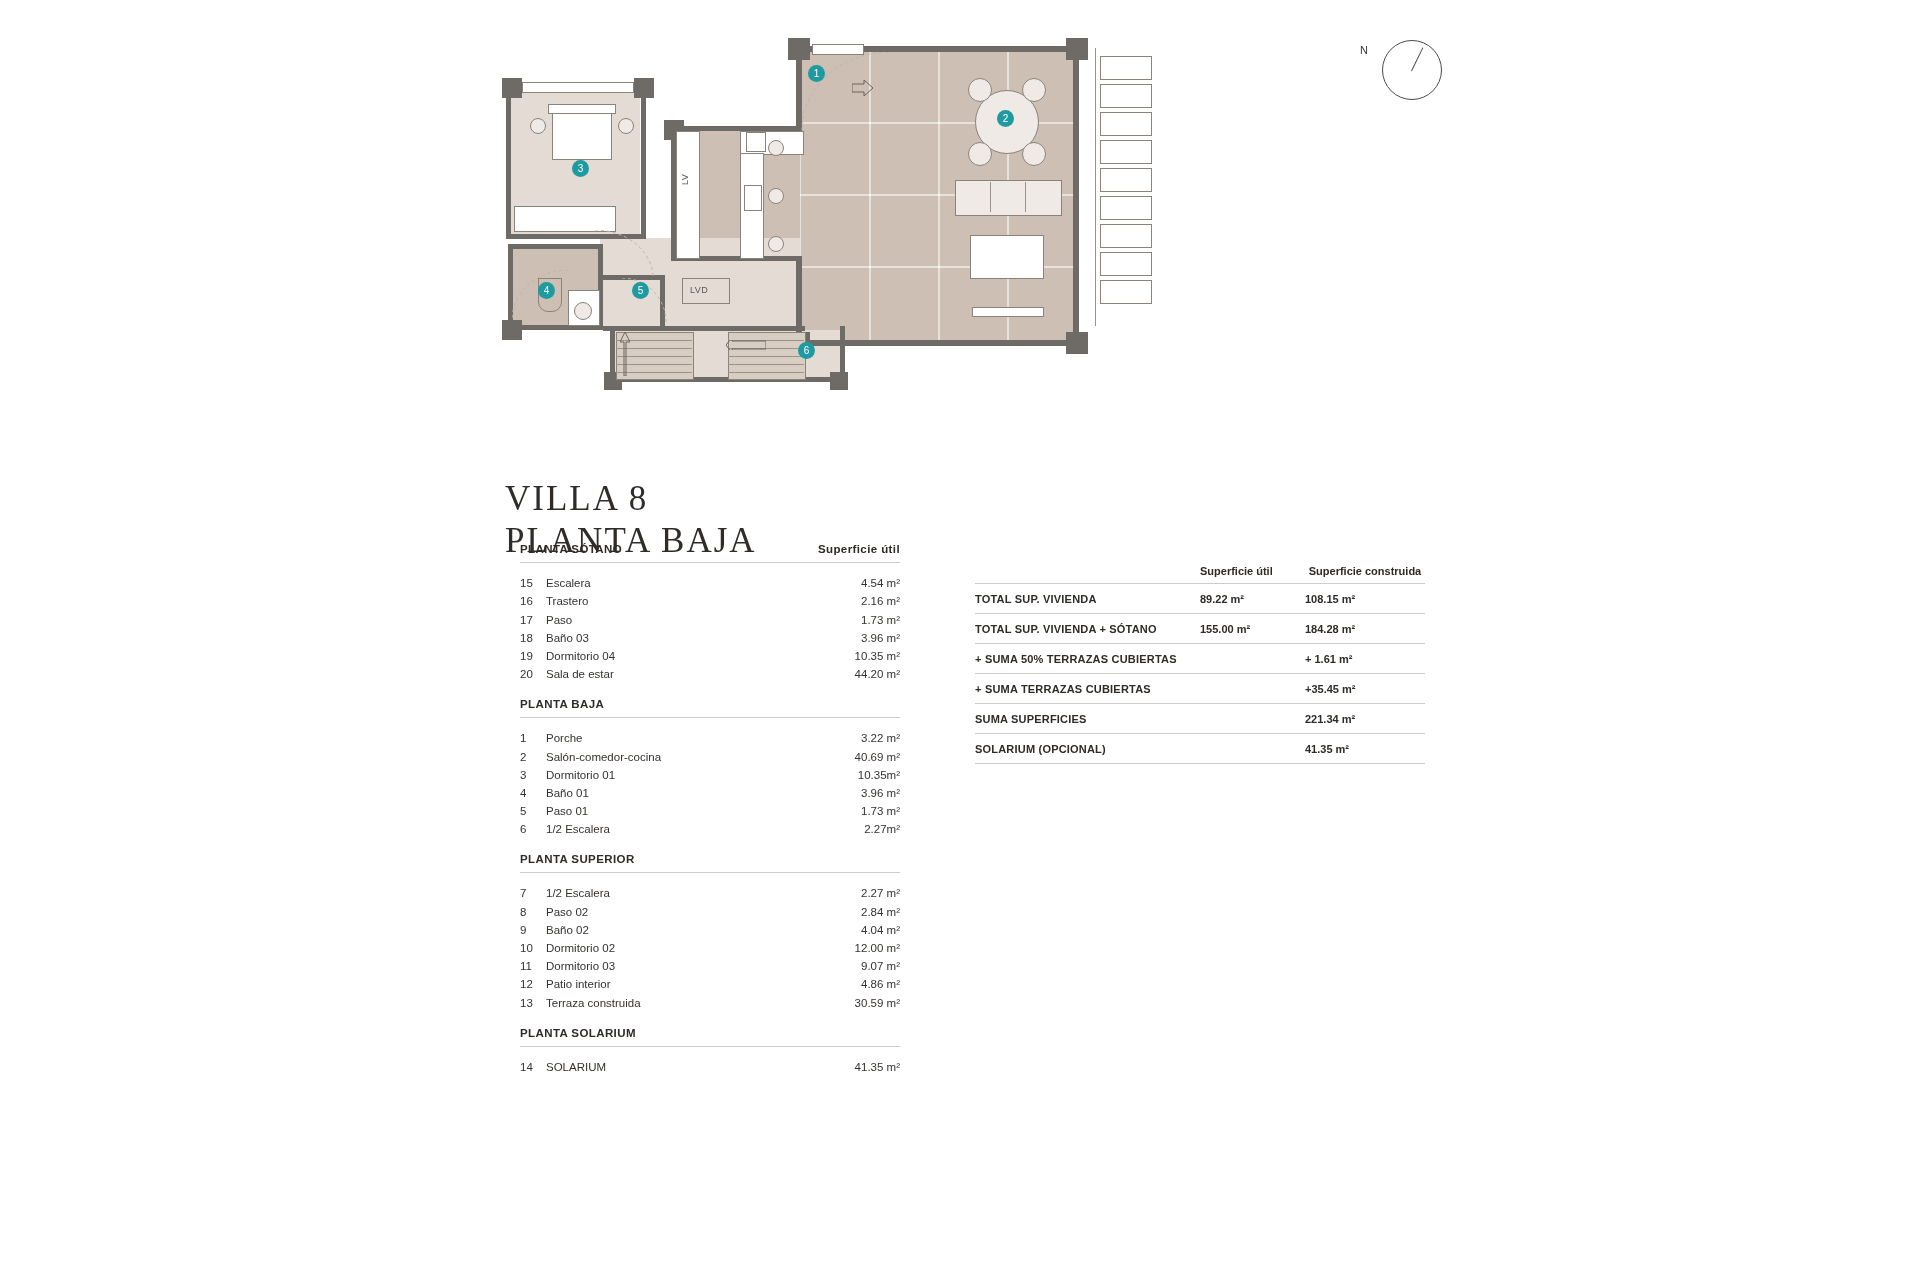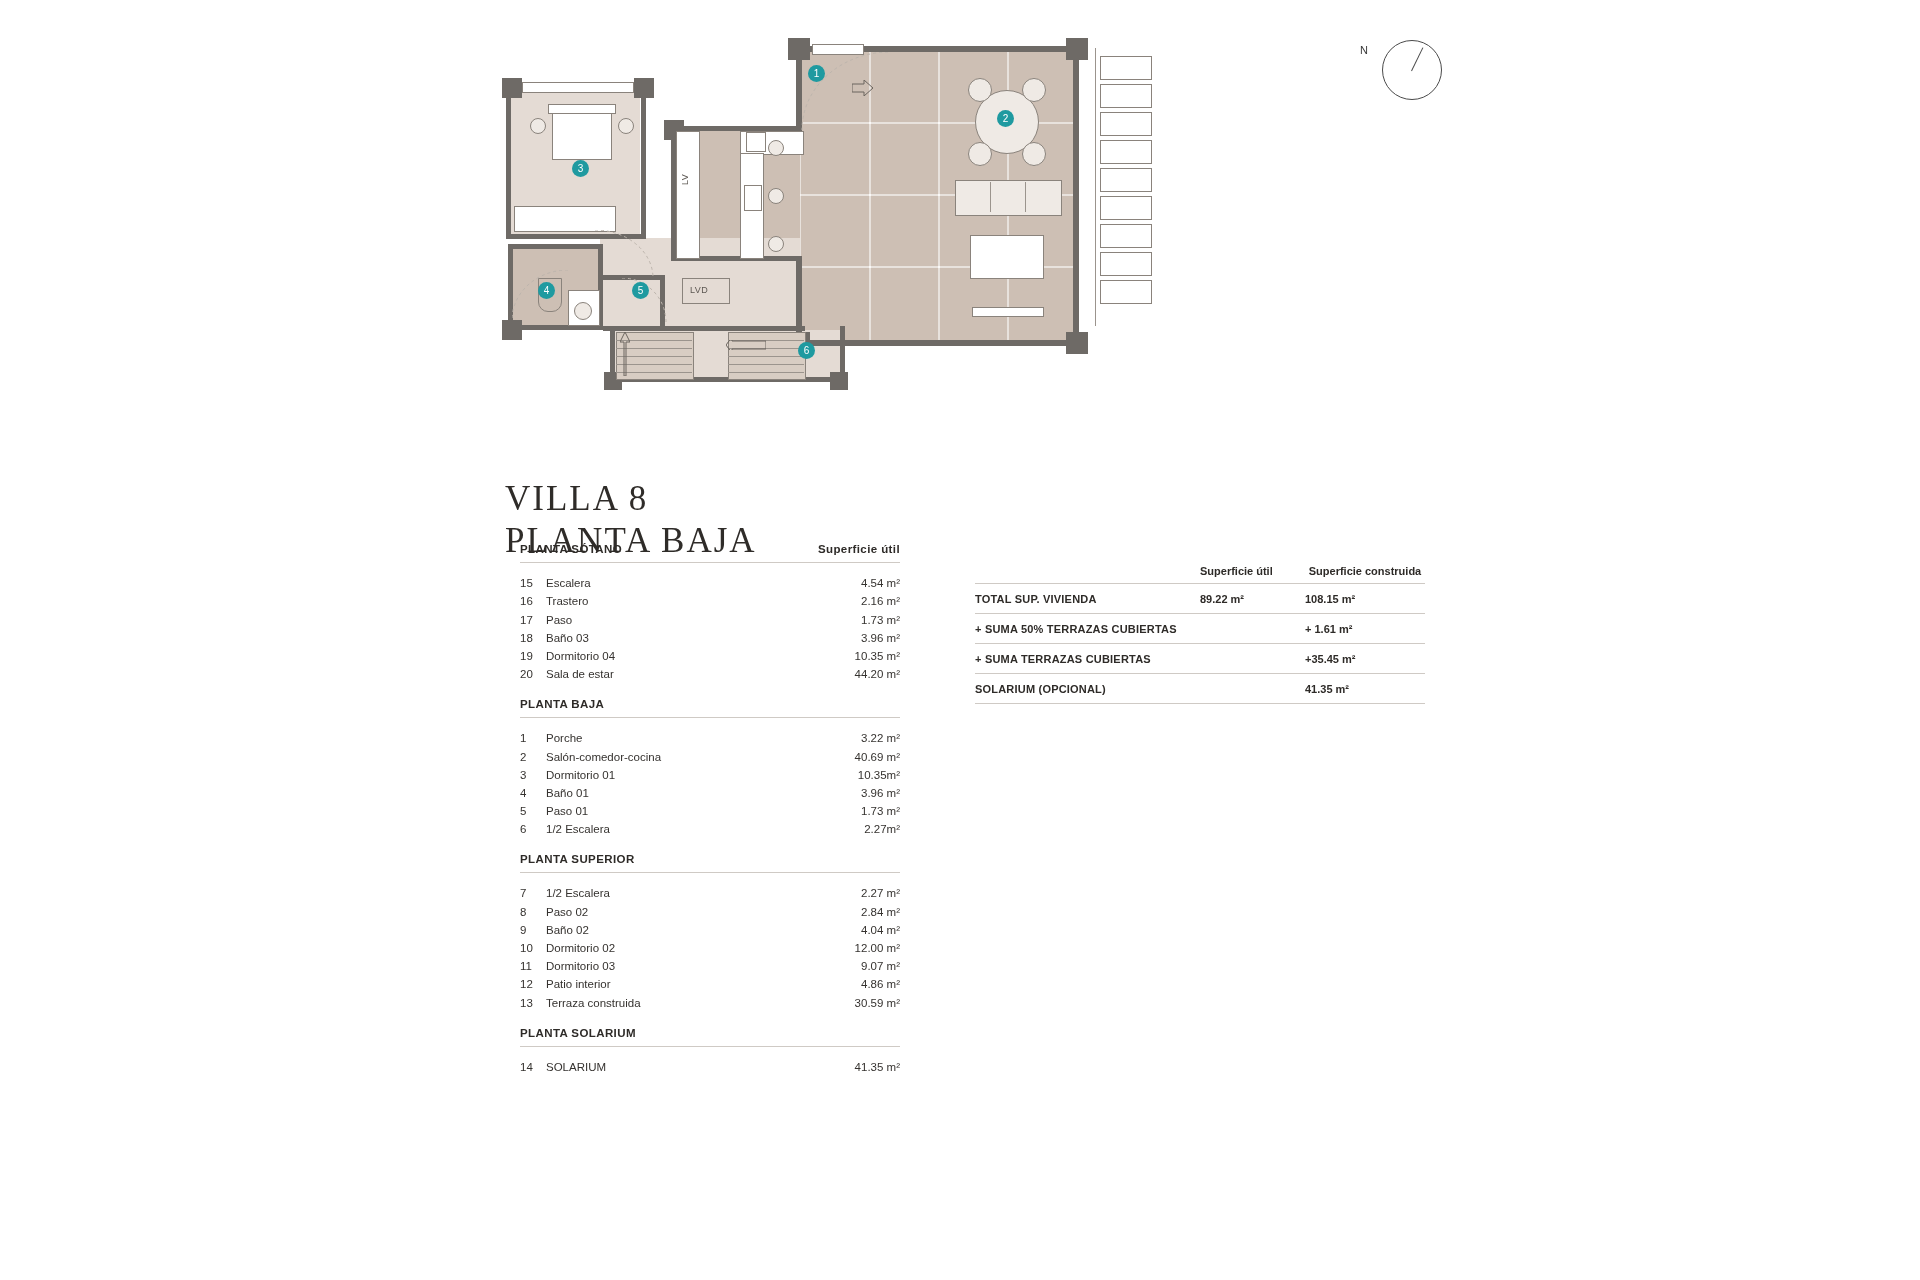--- a/index.html
+++ b/index.html
@@ -393,29 +393,39 @@
       <span class="h1"></span>
       <span class="h2">Superficie útil</span>
       <span class="h3">Superficie construida</span>
     </div>
     <div class="rt-row">
       <span class="c1">TOTAL SUP. VIVIENDA</span>
       <span class="c2">89.22 m²</span>
       <span class="c3">108.15 m²</span>
     </div>
     <div class="rt-row">
+      <span class="c1">TOTAL SUP. VIVIENDA + SÓTANO</span>
+      <span class="c2">155.00  m²</span>
+      <span class="c3">184.28 m²</span>
+    </div>
+    <div class="rt-row">
       <span class="c1">+ SUMA 50% TERRAZAS CUBIERTAS</span>
       <span class="c2"></span>
       <span class="c3">+ 1.61 m²</span>
     </div>
     <div class="rt-row">
       <span class="c1">+ SUMA TERRAZAS CUBIERTAS</span>
       <span class="c2"></span>
       <span class="c3">+35.45 m²</span>
     </div>
+    <div class="rt-row">
+      <span class="c1">SUMA SUPERFICIES</span>
+      <span class="c2"></span>
+      <span class="c3">221.34 m²</span>
+    </div>
     <div class="rt-row last">
       <span class="c1">SOLARIUM (OPCIONAL)</span>
       <span class="c2"></span>
       <span class="c3">41.35 m²</span>
     </div>
   </div>
 
 </div>
 
 </body></html>

